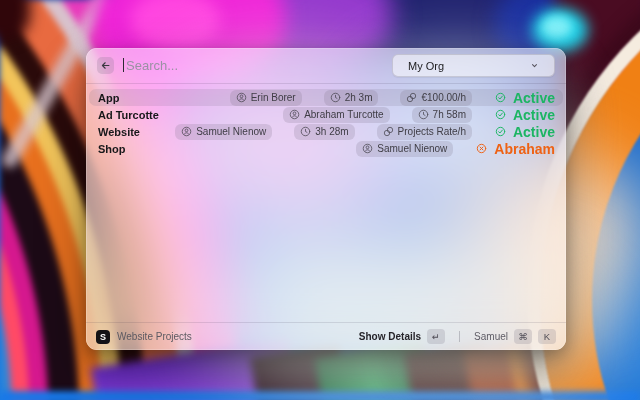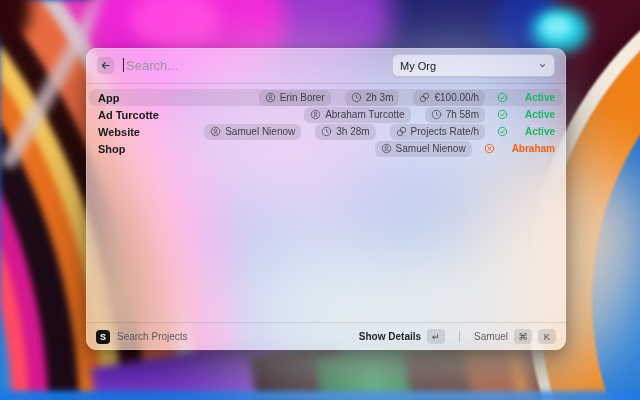--- a/index.html
+++ b/index.html
@@ -88,42 +88,42 @@
     width:100%;border:none;outline:none;background:transparent;
     font-family:inherit;font-size:13px;color:#a21caf;padding:0 0 0 4px;
   }
   .search-input::placeholder{color:#9a92a4;}
   .org-select{
     flex:0 0 163px;width:163px;height:23px;border-radius:6px;
     background:rgba(255,255,255,0.55);
     border:1px solid rgba(60,50,70,0.18);
     box-shadow:0 1px 1px rgba(0,0,0,0.06);
     display:flex;align-items:center;justify-content:space-between;
-    padding:0 7px;box-sizing:border-box;
+    padding:0 15px;box-sizing:border-box;
     font-size:11px;font-weight:500;color:#1c1c1e;
   }
   .org-select .chev{width:9px;height:9px;color:#55525c;}
   .divider{height:1px;flex:0 0 1px;background:rgba(40,30,55,0.12);}
   .list{padding:5px 3px 0 3px;}
   .row{
     height:17px;display:flex;align-items:center;
     padding:0 8px 0 9px;border-radius:7px;
   }
   .row.selected{background:rgba(115,105,130,0.16);}
   .row-name{font-size:11px;font-weight:600;color:#18181a;}
-  .badges{margin-left:auto;display:flex;align-items:center;gap:14px;}
+  .badges{margin-left:auto;display:flex;align-items:center;gap:22px;}
   .badge{
     display:inline-flex;align-items:center;gap:4px;
     background:rgba(118,108,130,0.20);border-radius:6px;
     height:16px;padding:0 6px;font-size:10px;font-weight:500;color:#3f3d45;
     white-space:nowrap;
   }
   .badge .icon{width:11px;height:11px;opacity:.85;}
-  .status{display:inline-flex;align-items:center;gap:17px;margin-left:12px;
-    font-size:10px;font-weight:600;white-space:nowrap;}
+  .status{display:inline-flex;align-items:center;gap:7px;margin-left:23px;
+    font-size:14px;font-weight:600;white-space:nowrap;}
   .status .icon{width:11px;height:11px;}
   .spacer{flex:1;}
   .footer{
     height:27px;flex:0 0 27px;border-top:1px solid rgba(40,30,55,0.12);
     display:flex;align-items:center;padding:0 10px;gap:7px;
   }
   .logo{
     width:14px;height:14px;border-radius:4px;background:#141316;color:#fff;
     font-size:9px;font-weight:700;display:flex;align-items:center;justify-content:center;
   }
@@ -333,21 +333,21 @@
               <path d="M5.9 5.9l4.2 4.2M10.1 5.9l-4.2 4.2"></path>
             </svg>
           </span>
           <span>Abraham</span>
         </span>
       </div>
     </div>
   <div class="spacer"></div>
   <div class="footer">
     <span class="logo">S</span>
-    <span class="app-name">Search Projects</span>
+    <span class="app-name">Website Projects</span>
     <div class="footer-right">
       <button class="footer-btn">
         <span class="show-details-label">Show Details</span>
         <span class="keycap">↵</span>
       </button>
       <div class="vsep"></div>
       <button class="footer-btn">
         <span class="actions-label">Samuel</span>
         <span class="keycap">⌘</span>
         <span class="keycap">K</span>

